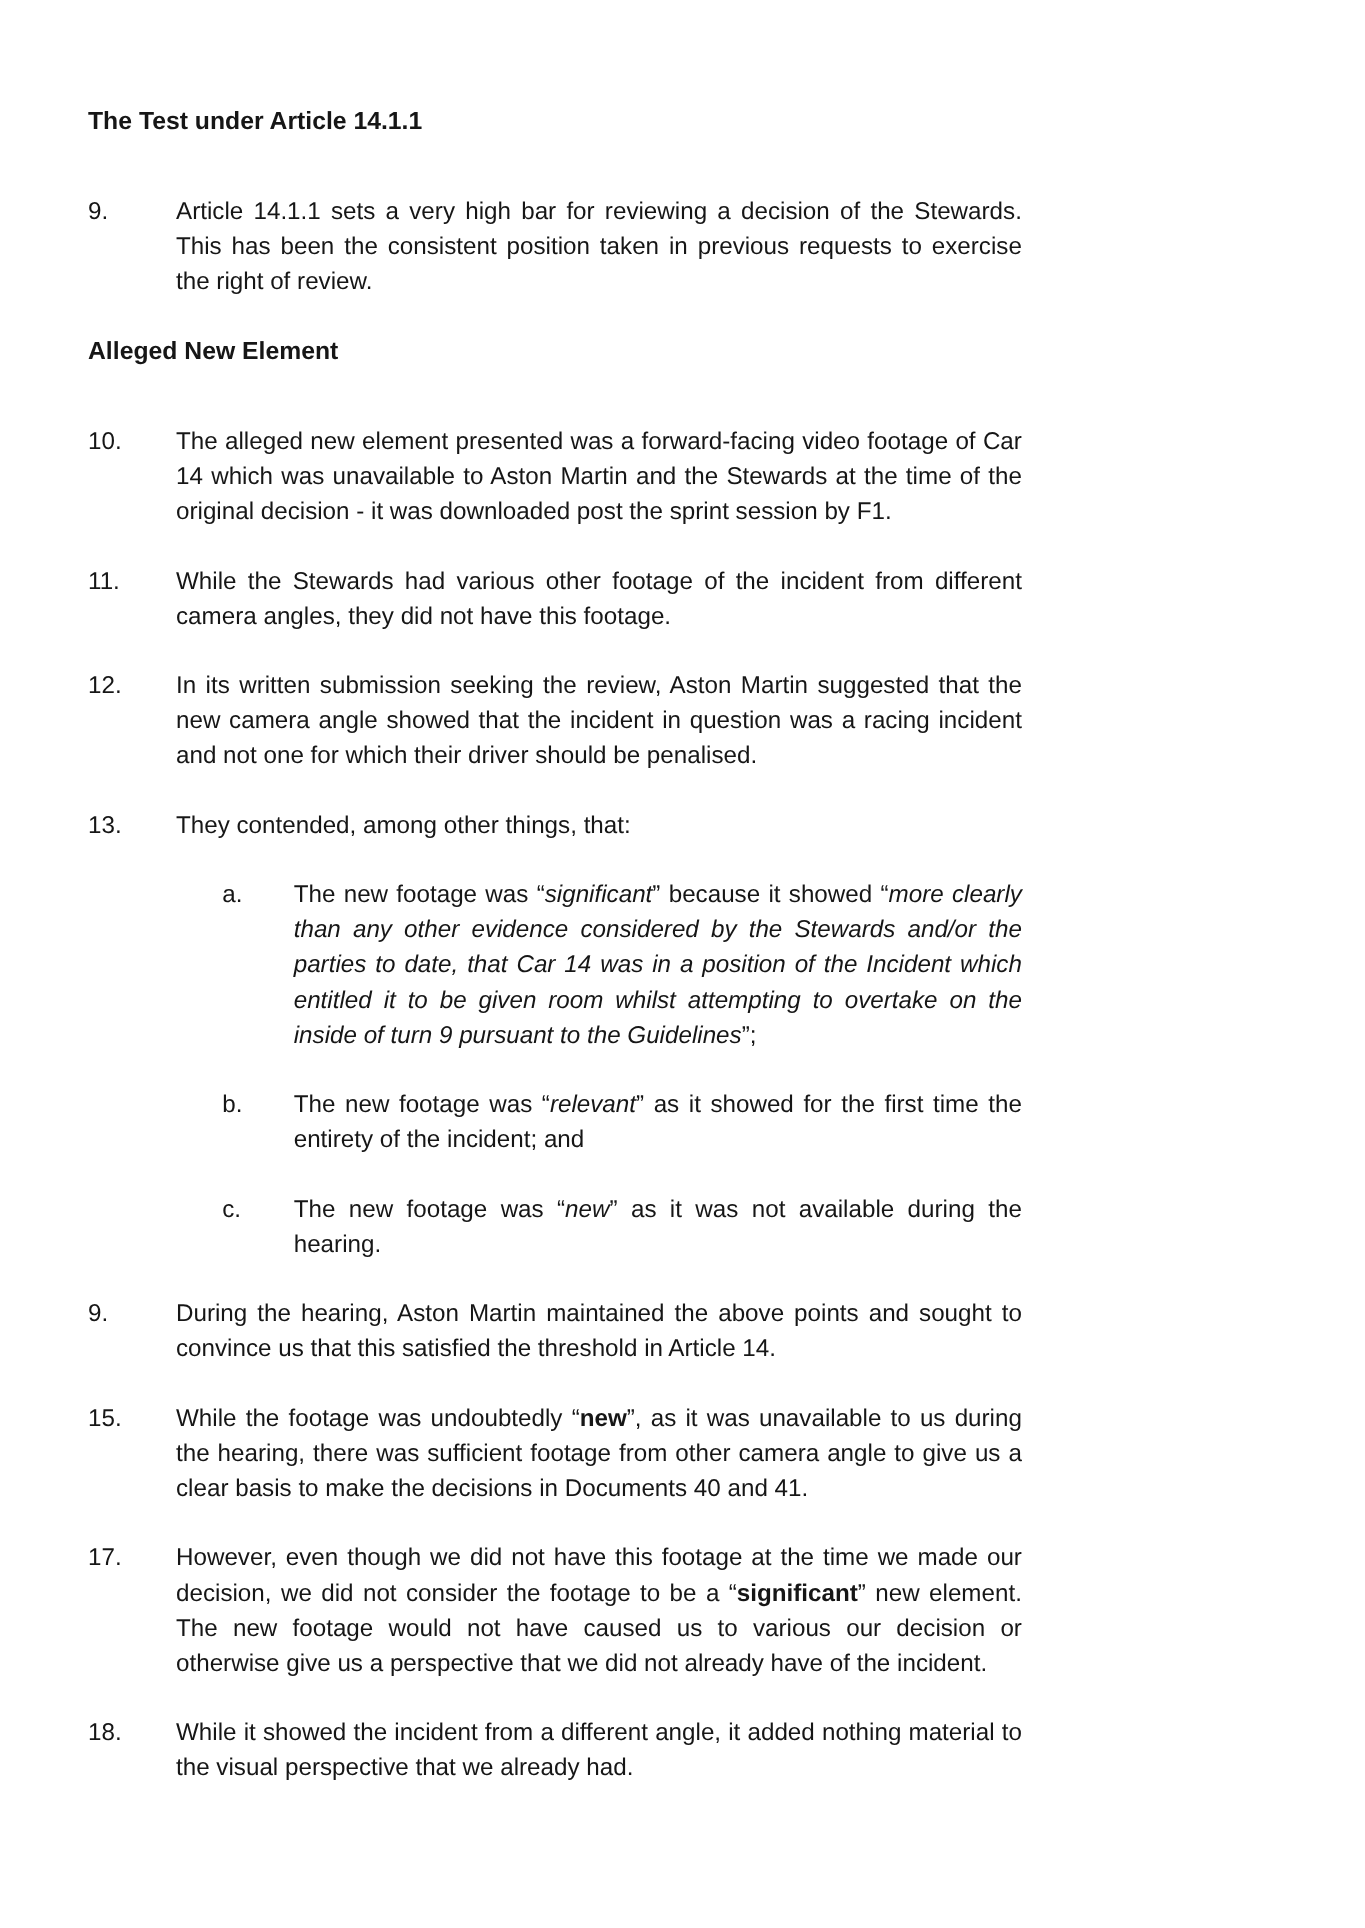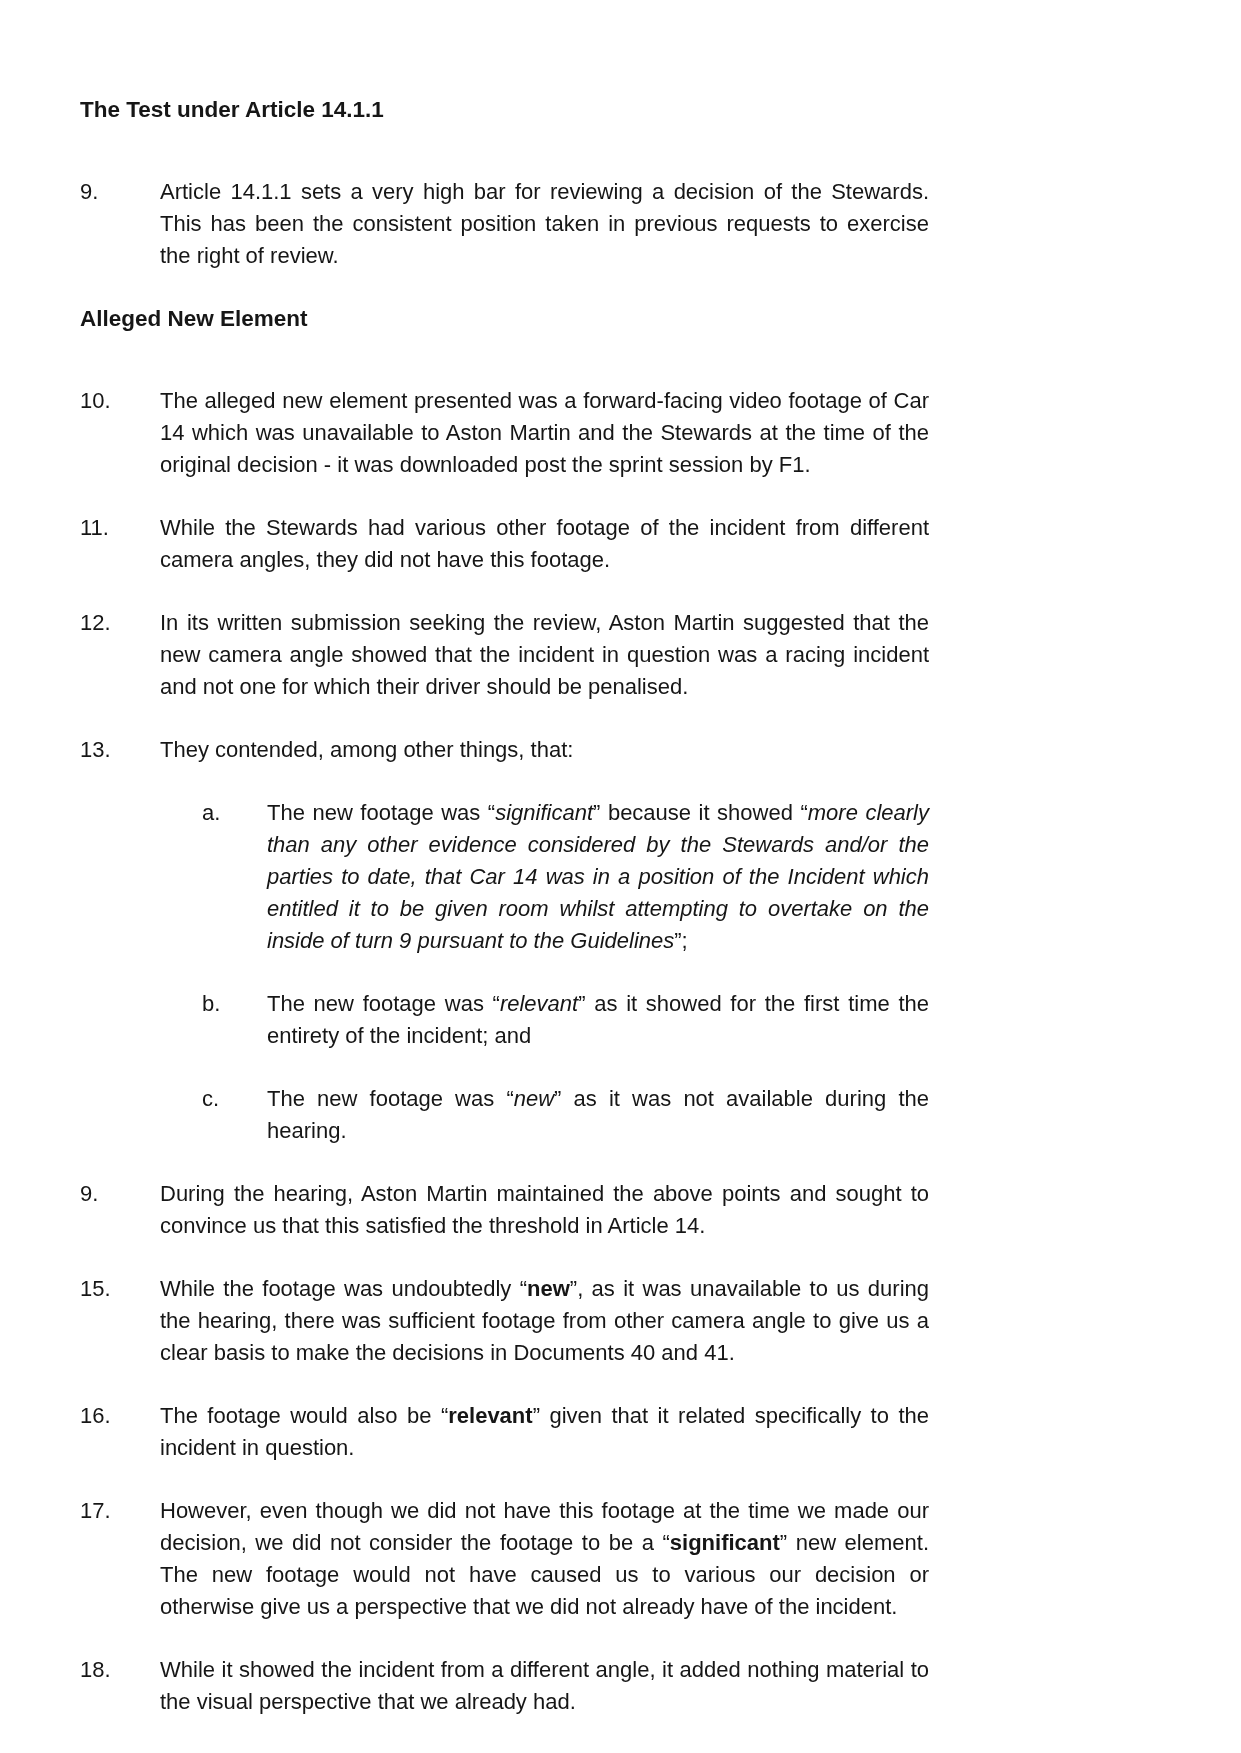--- a/index.html
+++ b/index.html
@@ -88,24 +88,20 @@
     </div>
     <div class="item">
       <span class="num">9.</span>
       <div class="body"><span>During the hearing, Aston Martin maintained the above points and sought to convince us that this satisfied the threshold in Article 14.</span></div>
     </div>
     <div class="item">
       <span class="num">15.</span>
       <div class="body"><span>While the footage was undoubtedly “</span><strong>new</strong><span>”, as it was unavailable to us during the hearing, there was sufficient footage from other camera angle to give us a clear basis to make the decisions in Documents 40 and 41.</span></div>
     </div>
     <div class="item">
-      <span class="num">16.</span>
-      <div class="body"><span>The footage would also be “</span><strong>relevant</strong><span>” given that it related specifically to the incident in question.</span></div>
-    </div>
-    <div class="item">
       <span class="num">17.</span>
       <div class="body"><span>However, even though we did not have this footage at the time we made our decision, we did not consider the footage to be a “</span><strong>significant</strong><span>” new element. The new footage would not have caused us to various our decision or otherwise give us a perspective that we did not already have of the incident.</span></div>
     </div>
     <div class="item">
       <span class="num">18.</span>
       <div class="body"><span>While it showed the incident from a different angle, it added nothing material to the visual perspective that we already had.</span></div>
     </div>
   </div>
 
 </body></html>

